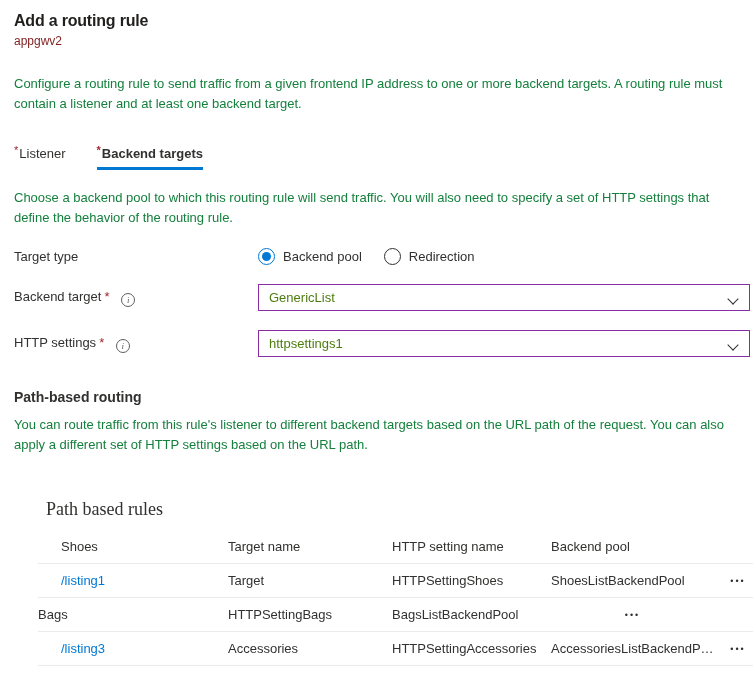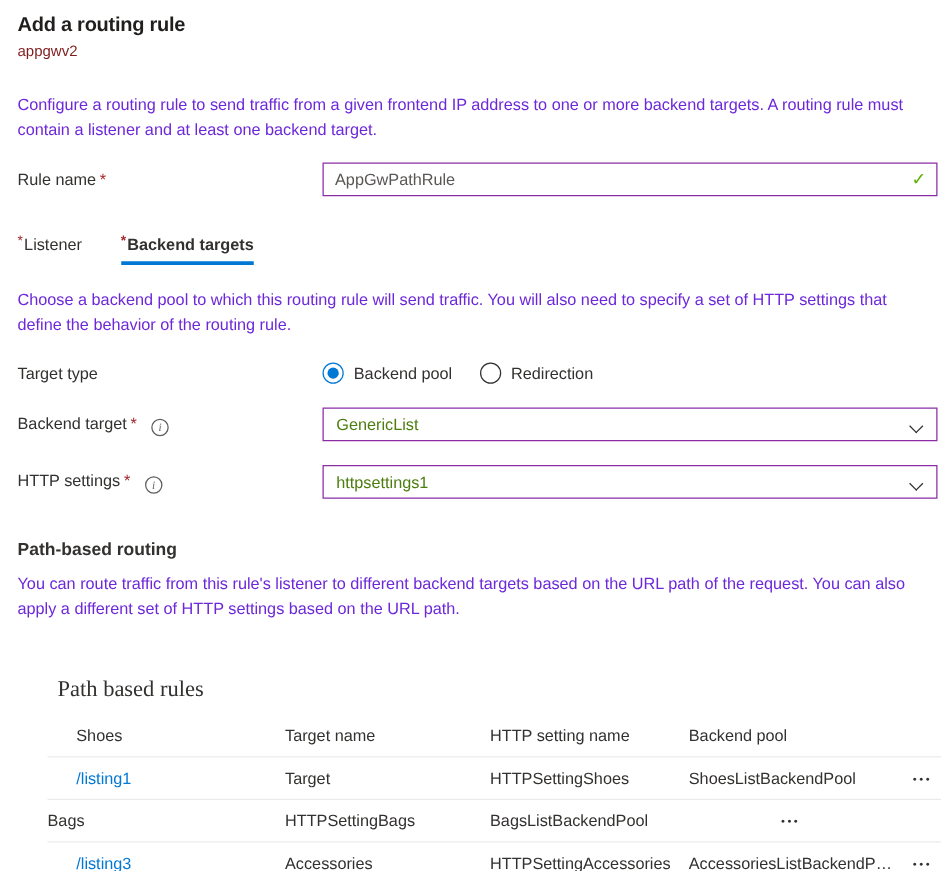--- a/index.html
+++ b/index.html
@@ -3,21 +3,21 @@
 <meta charset="utf-8">
 <style>
   * { margin:0; padding:0; box-sizing:border-box; }
   html,body { width:753px; height:697px; background:#fff; overflow:hidden;
     font-family:"Liberation Sans","DejaVu Sans",sans-serif; color:#323130; }
   .page { padding:12px 3px 0 14px; width:753px; }
 
   .title { font-size:16px; font-weight:700; color:#201f1e; letter-spacing:-0.2px; }
   .subtitle { font-size:12px; color:#7f1d1d; margin-top:4px; }
 
-  p.desc { font-size:13px; line-height:20px; color:#6d28d9; max-width:727px; }
+  p.desc { font-size:13px; line-height:20px; color:#15803d; max-width:727px; }
   .intro { margin-top:26px; }
 
   .form-row { display:flex; align-items:center; }
   .label-col { width:244px; font-size:13px; flex:0 0 244px; }
   .control-col { flex:0 0 492px; width:492px; position:relative; }
   .req { color:#a4262c; margin-left:3px; }
 
   .info-icon { display:inline-block; width:14px; height:14px; border:1px solid #605e5c;
     border-radius:50%; font-size:9px; line-height:12px; text-align:center; color:#605e5c;
     margin-left:8px; vertical-align:-2px; font-style:italic; font-family:"Liberation Serif",serif; }
@@ -69,31 +69,20 @@
 </head>
 <body>
 
 <div class="page">
 
   <div class="title">Add a routing rule</div>
   <div class="subtitle">appgwv2</div>
 
   <p class="desc intro">Configure a routing rule to send traffic from a given frontend IP address to one or more backend targets. A routing rule must contain a listener and at least one backend target.</p>
 
-  <div class="form-row rule-row">
-    <div class="label-col">
-      <span>Rule name</span><span class="req">*</span>
-    </div>
-    <div class="control-col">
-      <div class="textbox">
-        <span>AppGwPathRule</span>
-      </div>
-      <span class="valid-check">✓</span>
-    </div>
-  </div>
 
   <div class="tabs">
     <div class="tab">
       <span class="req-pre">*</span><span>Listener</span>
     </div>
     <div class="tab active">
       <span class="req-pre">*</span><span>Backend targets</span>
     </div>
   </div>
 

